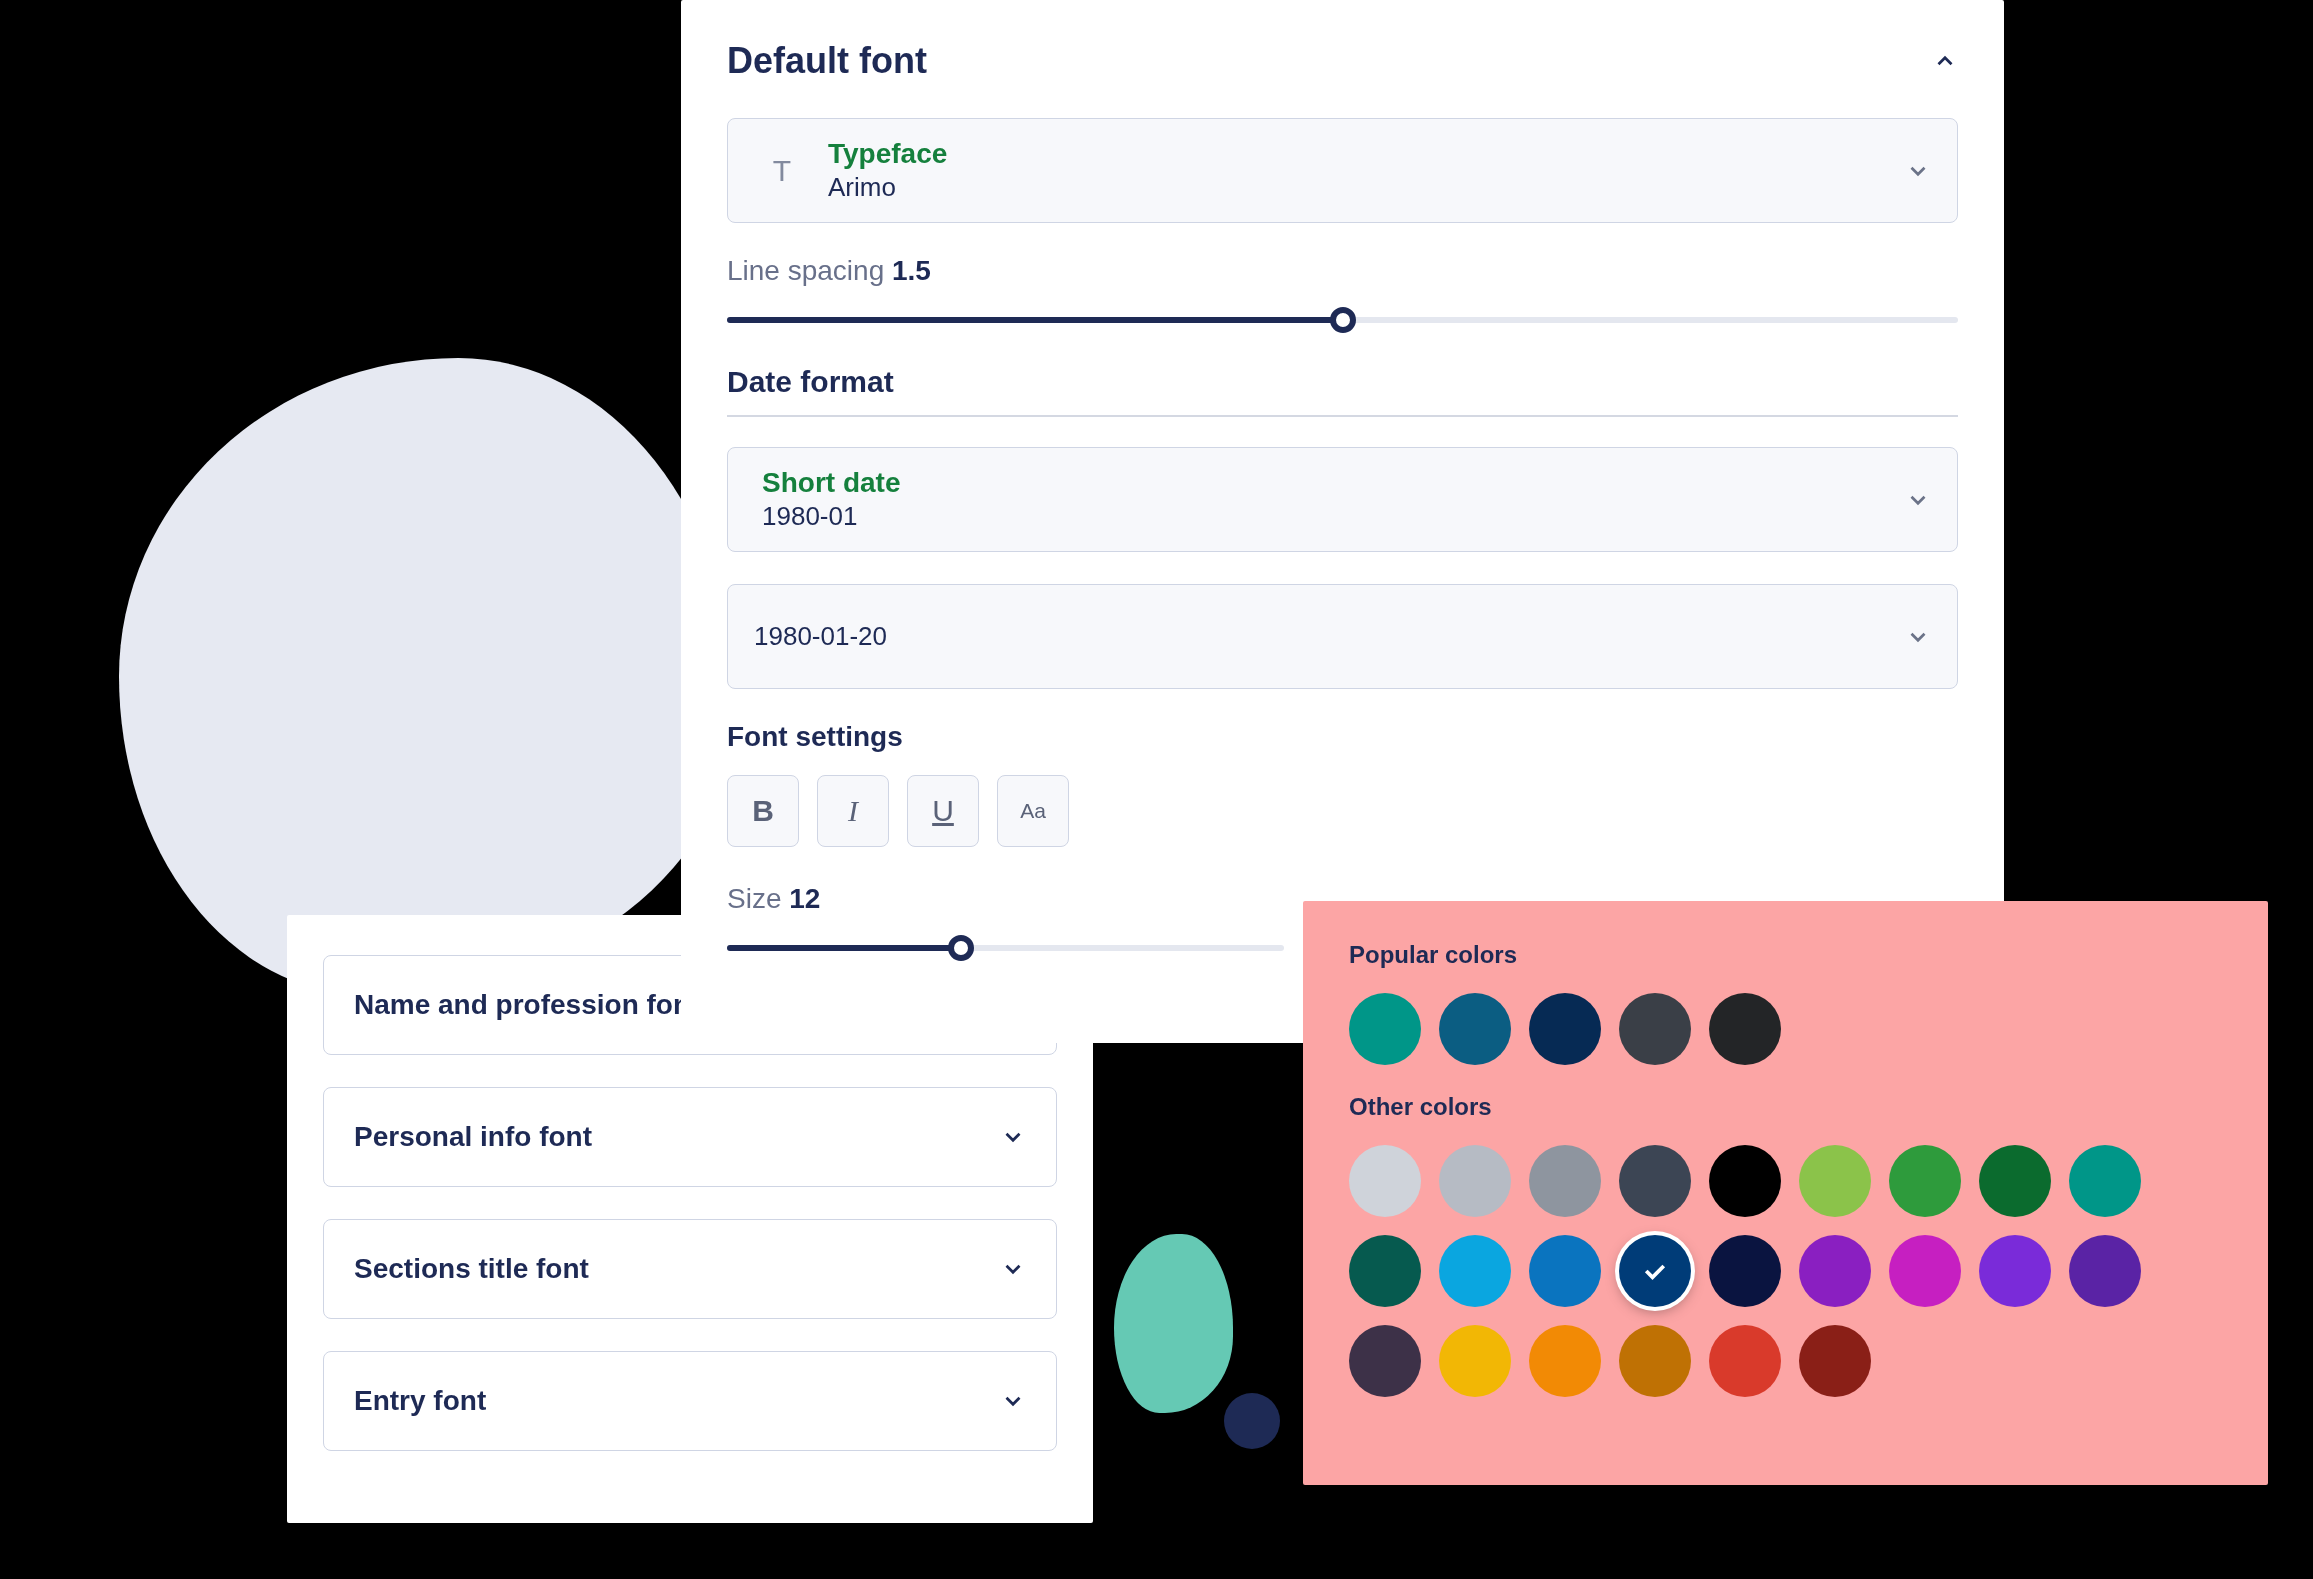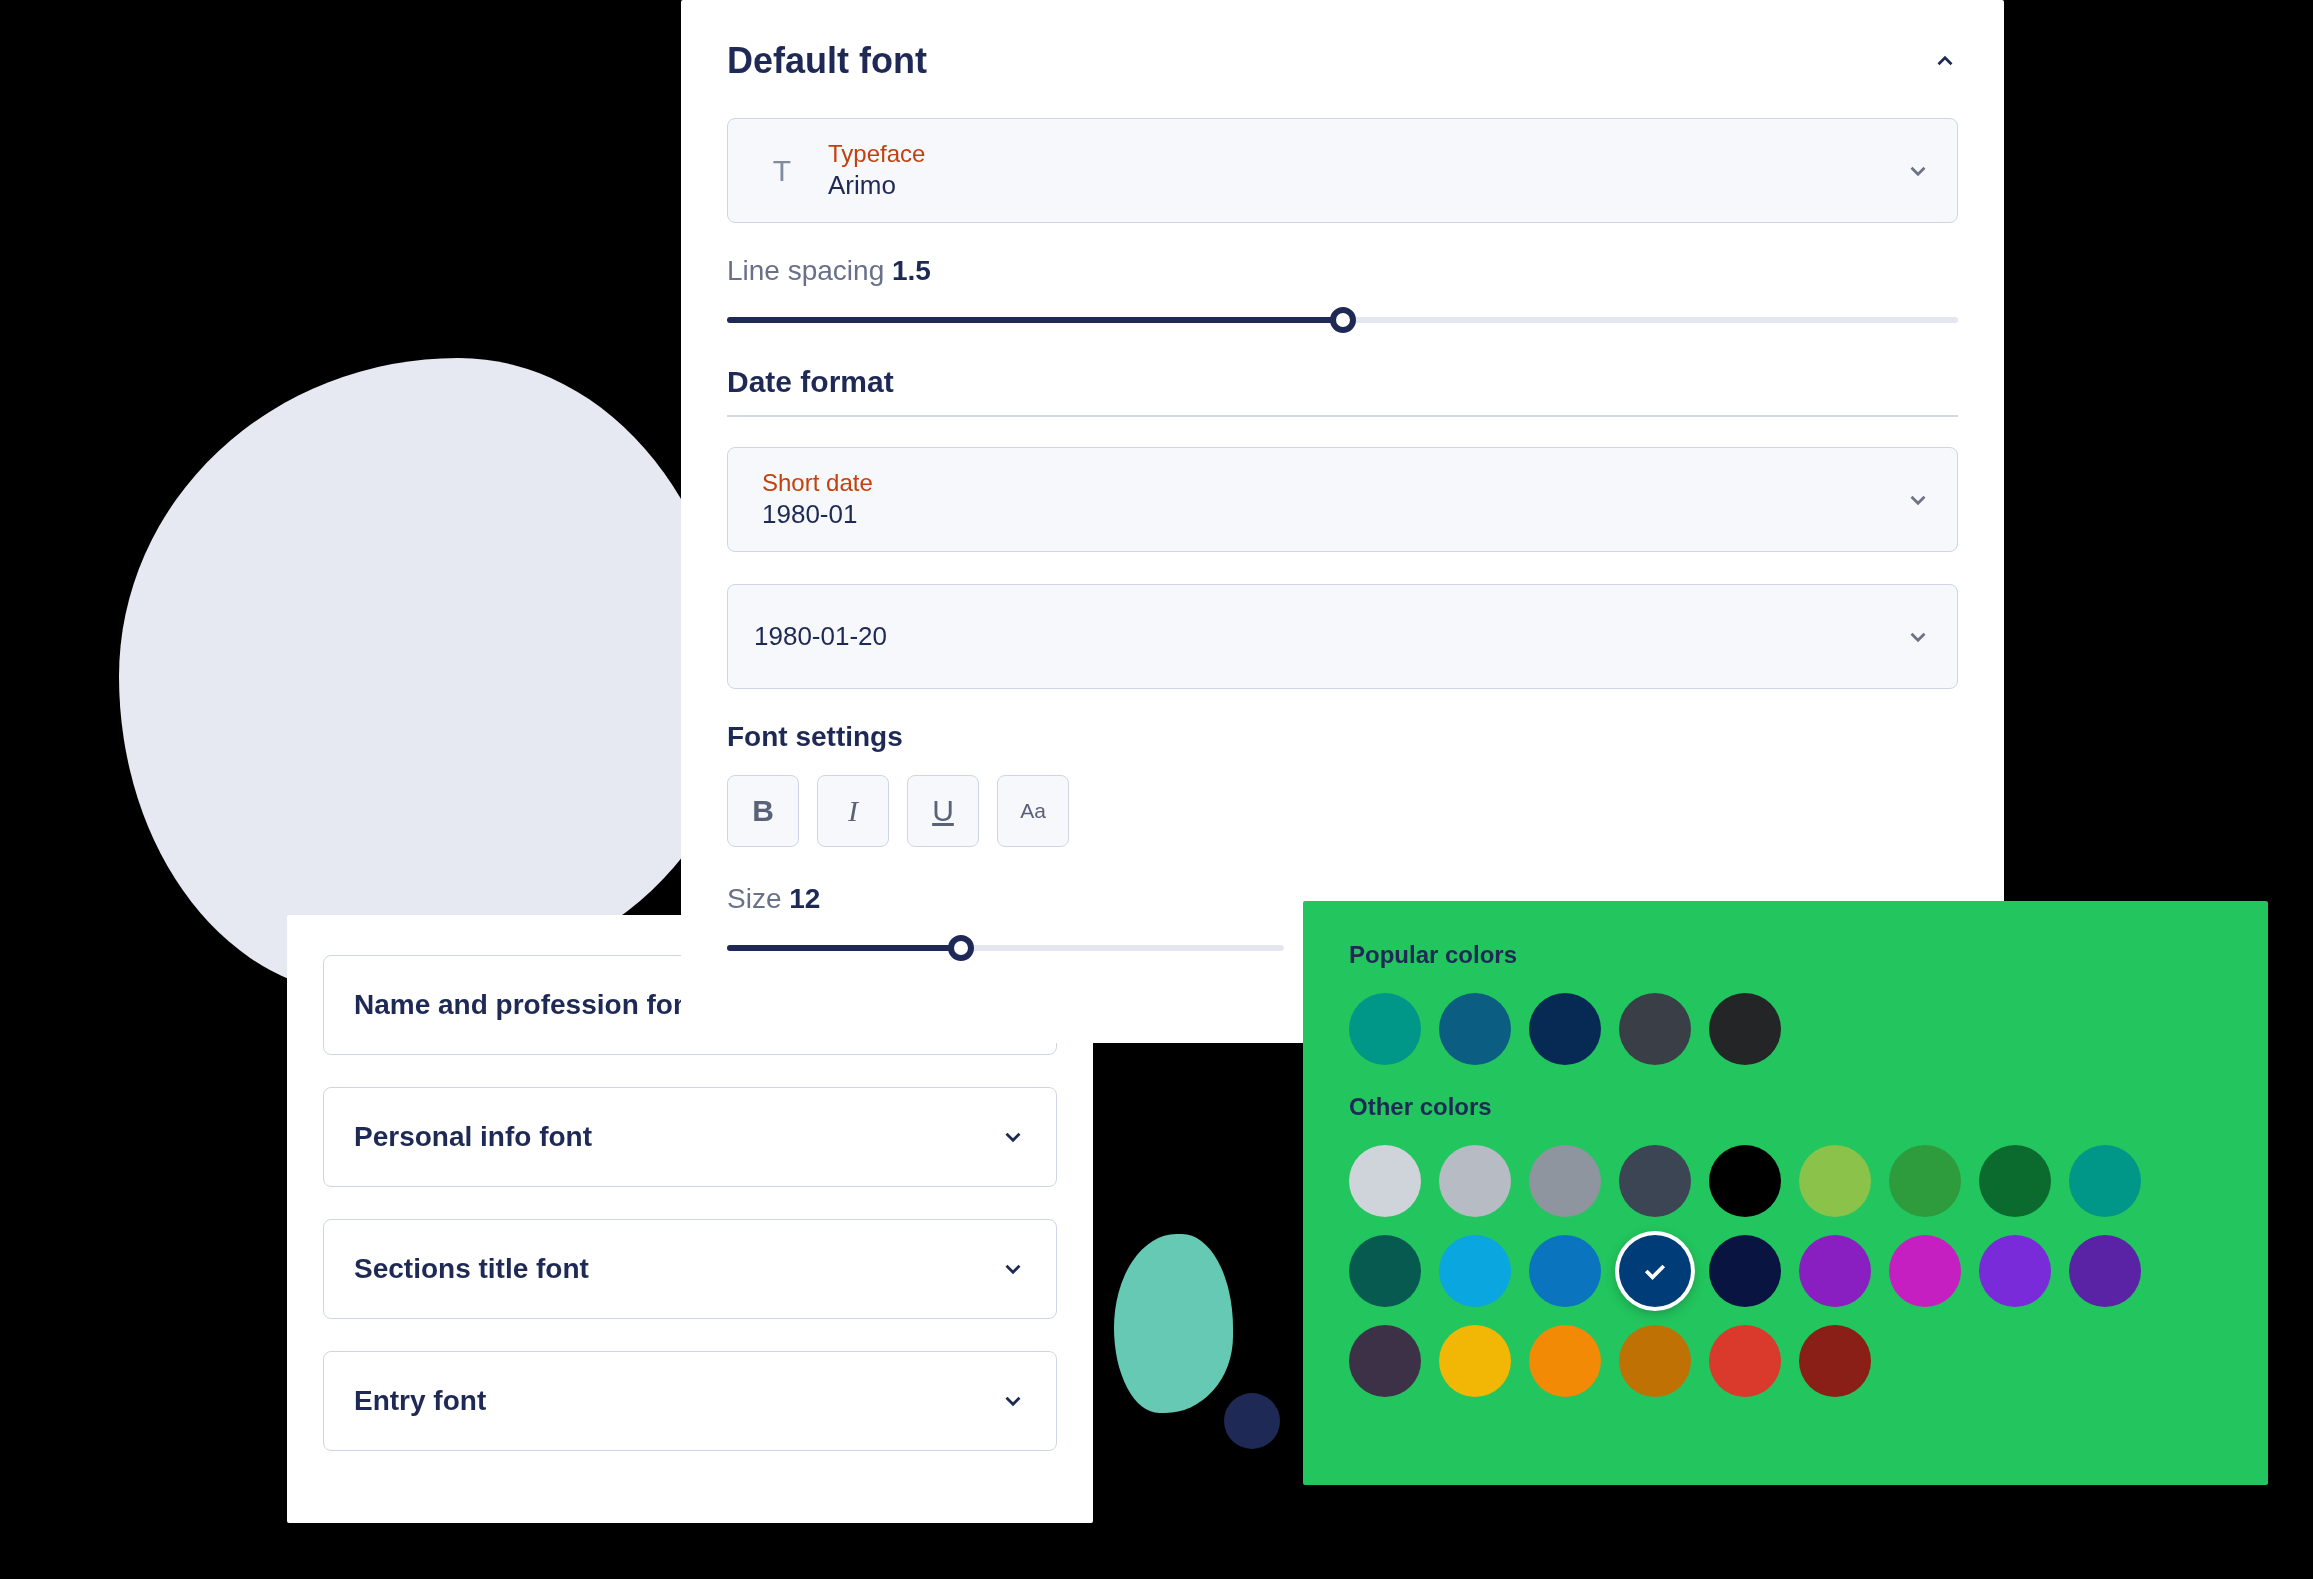--- a/index.html
+++ b/index.html
@@ -104,23 +104,24 @@
   .field-box .ficon {
     width: 56px;
     text-align: center;
     font-size: 30px;
     color: #828a9e;
     margin-right: 18px;
     flex: none;
   }
   .field-box .ftexts { flex: 1; }
   .field-box .flabel {
-    font-size: 24px;
-    color: #c2410c;
+    font-size: 28px;
+    color: #15803d;
     margin-bottom: 2px;
+    font-weight: bold;
   }
   .field-box .fvalue {
     font-size: 26px;
     color: #1e2a55;
   }
   .field-box .fchev { color: #6b7388; flex: none; }
 
   .sect-title {
     font-size: 30px;
     font-weight: 700;
@@ -192,21 +193,21 @@
     color: #1e2a55;
     margin-bottom: 22px;
   }
 
   
   .color-card {
     position: absolute;
     top: 901px;
     left: 1303px;
     width: 965px;
-    background: #22c55e;
+    background: #fca5a5;
     padding: 40px 46px 60px 46px;
     border-radius: 2px;
   }
   .color-h {
     font-size: 24px;
     font-weight: 700;
     color: #1e2a55;
     margin-bottom: 24px;
   }
   .swatch-row { display: flex; gap: 18px; margin-bottom: 28px; flex-wrap: wrap; }

